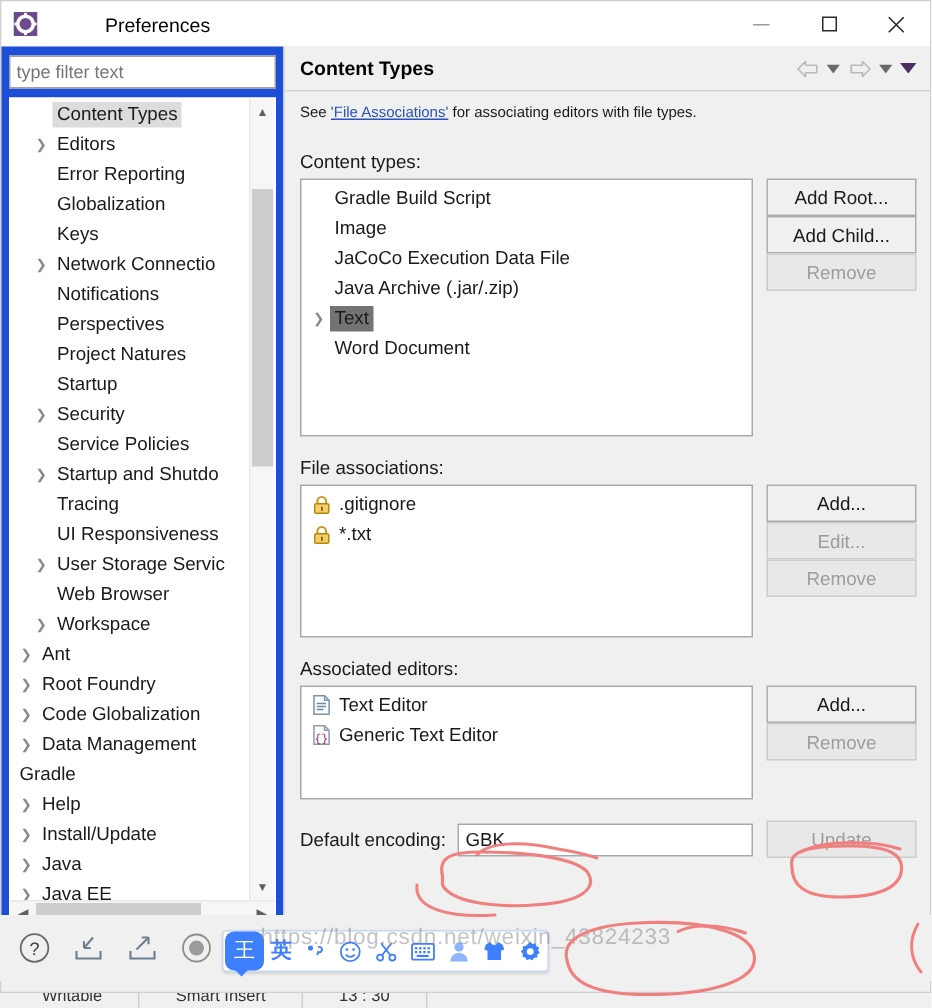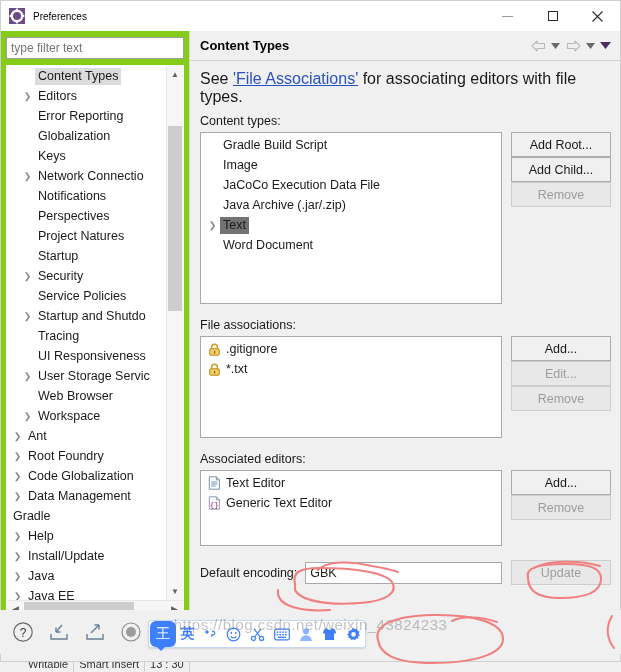--- a/index.html
+++ b/index.html
@@ -18,21 +18,21 @@
   }
 
   
   .bg-statusbar {
     position: absolute; left: 0; bottom: 0; width: 621px; height: 18px;
     background: #f0f0f0; border-top: 1px solid #c8c8c8;
     font-size: 11px; color: #333;
     display: flex; align-items: center;
   }
   .bg-statusbar .cell {
-    padding: 0 5px; height: 18px; display: flex; align-items: center;
+    padding: 0 24px; height: 18px; display: flex; align-items: center;
     border-right: 1px solid #cfcfcf;
   }
   .bg-statusbar .cell:first-child { padding-left: 28px; }
 
   
   .dialog {
     position: absolute; left: 0; top: 0;
     width: 621px; height: 662px;
     background: #f0f0f0;
     border: 1px solid #d0d0d0;
@@ -43,38 +43,38 @@
   .titlebar {
     height: 30px; background: #ffffff;
     display: flex; align-items: center;
     flex: 0 0 30px;
   }
   .titlebar .app-icon {
     width: 16px; height: 16px; margin-left: 8px; margin-right: 8px;
     position: relative; flex: 0 0 16px;
   }
   .titlebar .title-text {
-    font-size: 10px; color: #000; flex: 1 1 auto;
+    font-size: 13px; color: #000; flex: 1 1 auto; margin-left: 37px;
   }
   .win-btns { display: flex; height: 30px; }
   .win-btn {
     width: 45px; height: 30px; display: flex;
     align-items: center; justify-content: center;
     font-size: 12px; color: #444;
   }
   .win-btn .min-glyph { display: block; width: 11px; height: 1px; background: #9a9a9a; }
   .win-btn .max-glyph { display: block; width: 10px; height: 10px; border: 1px solid #2a2a2a; }
 
   
   .dlg-body { flex: 1 1 auto; display: flex; min-height: 0; }
 
   
   .left-panel {
     width: 188px; flex: 0 0 188px;
-    background: #84cc16;
+    background: #1d4ed8;
     display: flex; flex-direction: column;
     padding: 6px 5px 0 5px;
   }
   .filter-input {
     height: 22px; width: 100%;
     border: 1px solid #a0a0a0; background: #fff;
     font-size: 12px; color: #777;
     padding: 0 4px; line-height: 20px;
     font-family: "Liberation Sans", sans-serif;
   }
@@ -153,21 +153,21 @@
   .page-title { font-size: 13px; font-weight: bold; color: #000; flex: 1 1 auto; }
   .nav-btns { display: flex; align-items: center; gap: 2px; }
   .nav-btns .navicon { width: 18px; height: 18px; display: flex; align-items: center; justify-content: center; }
   .nav-btns .caret { width: 13px; height: 18px; display: flex; align-items: center; justify-content: center; }
 
   .page-content {
     flex: 1 1 auto; min-height: 0; overflow: hidden;
     padding: 9px 9px 0 10px;
     display: flex; flex-direction: column;
   }
-  .see-line { font-size: 16px; color: #1a1a1a; margin-bottom: 8px; }
+  .see-line { font-size: 10px; color: #1a1a1a; margin-bottom: 20px; }
   .see-line a { color: #2a52be; text-decoration: underline; }
   .sec-label { font-size: 12.5px; color: #1a1a1a; margin-bottom: 4px; }
 
   .row-with-buttons { display: flex; align-items: flex-start; }
   .listbox {
     flex: 1 1 auto; min-width: 0;
     background: #fff; border: 1px solid #a8a8a8;
     overflow: hidden; padding-top: 2px;
   }
   .li {

